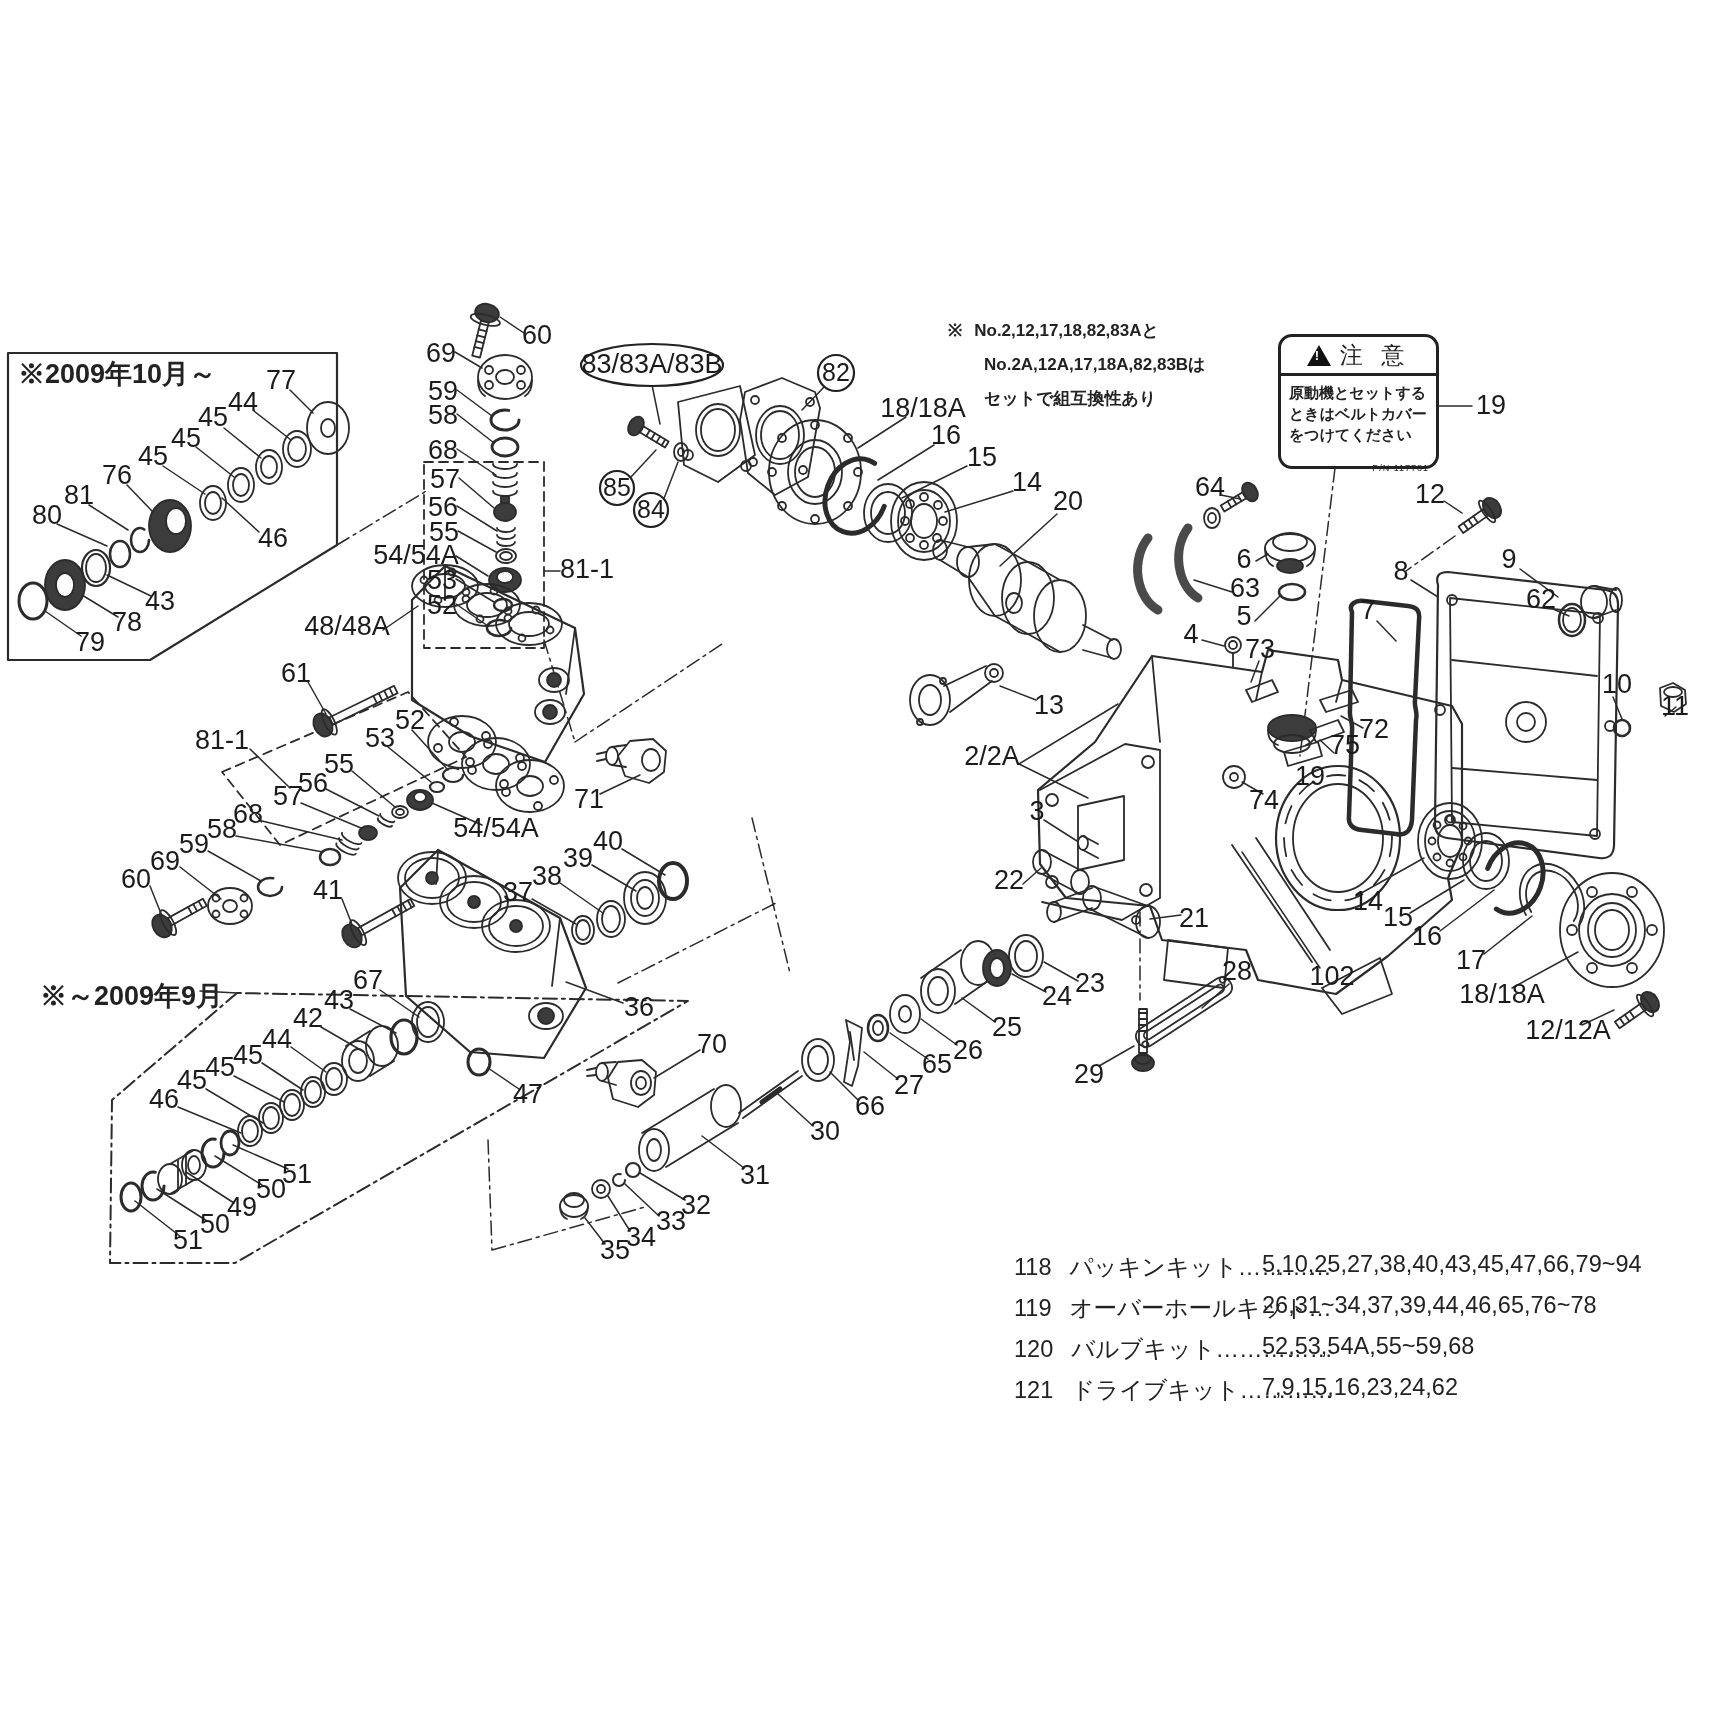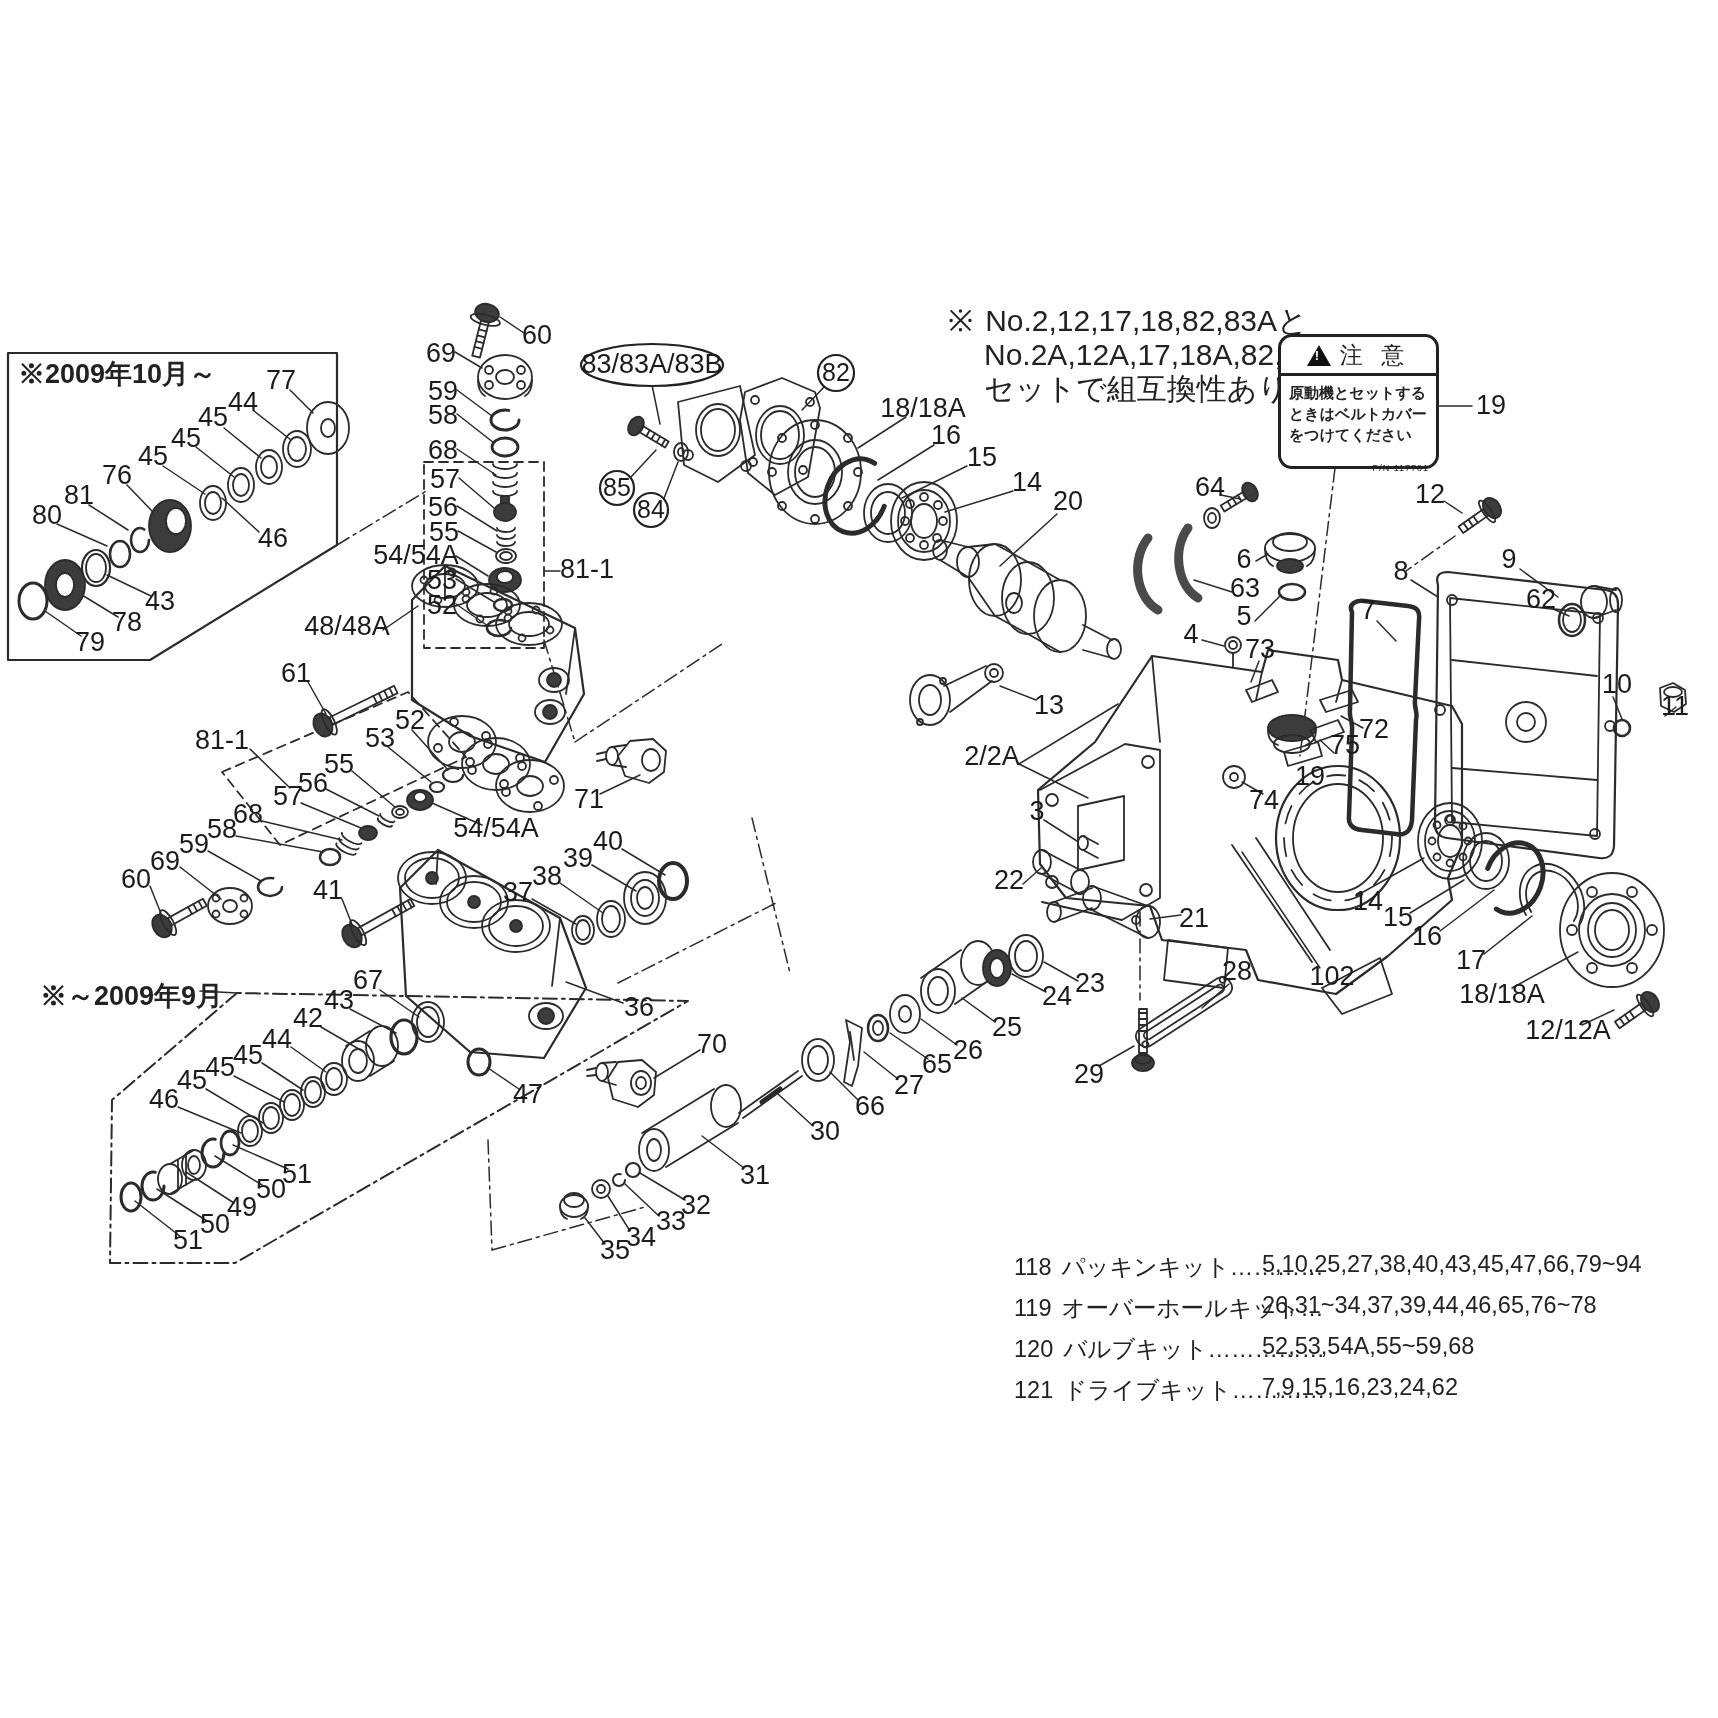--- a/index.html
+++ b/index.html
@@ -9,42 +9,42 @@
   svg{position:absolute;left:0;top:0}
   .plabel{font-family:"Liberation Sans",sans-serif;font-size:27px;fill:#1b1b1b;
           text-anchor:middle;dominant-baseline:middle}
   .pclabel{font-family:"Liberation Sans",sans-serif;font-size:25px;fill:#1b1b1b;
            text-anchor:middle;dominant-baseline:middle}
   .pcircle{fill:#fff;stroke:#222;stroke-width:2.2}
   .pellipse{fill:#fff;stroke:#222;stroke-width:2.2}
   .caption{position:absolute;font-size:27px;font-weight:bold;white-space:nowrap}
   .caption-new{left:18px;top:356px}
   .caption-old{left:40px;top:978px}
-  .notes{position:absolute;left:948px;top:304px;font-size:30px;line-height:34px;
-         font-weight:normal;white-space:nowrap}
+  .notes{position:absolute;left:948px;top:314px;font-size:17px;line-height:34px;
+         font-weight:bold;white-space:nowrap}
   .note-marker{margin-right:12px}
   .note-line.indent{margin-left:36px}
   .warning-box{position:absolute;left:1278px;top:334px;width:161px;height:135px;
                border:3px solid #222;border-radius:14px;box-sizing:border-box;background:#fff}
   .warning-header{display:flex;align-items:center;justify-content:center;
                   padding:3px 0 2px;border-bottom:3px solid #222}
   .warning-title{font-size:23px;font-weight:normal;letter-spacing:6px}
   .tri{display:inline-block;width:0;height:0;border-left:12px solid transparent;
        border-right:12px solid transparent;border-bottom:21px solid #111;
        position:relative;margin-right:9px}
   .tri i{position:absolute;left:-4px;top:3px;color:#fff;font-style:normal;
          font-weight:bold;font-size:13px}
   .warning-body{padding:6px 5px 16px 8px;font-size:15px;line-height:21px;font-weight:bold;
                 white-space:nowrap}
   .warning-pn{font-size:9px;font-weight:normal;text-align:right;margin-top:13px;
               padding-right:2px;letter-spacing:1px}
   .kits{position:absolute;left:1014px;top:1251px;font-size:23.5px}
   .kit-row{position:relative;height:41px;white-space:nowrap}
   .kit-head{position:absolute;left:0}
-  .kit-no{margin-right:10px}
+  .kit-no{margin-right:18px}
   .kit-parts{position:absolute;left:248px}
 </style>
 </head>
 <body>
 
 <div class="stage">
 
 <svg width="1718" height="1718" viewBox="0 0 1718 1718">
   <g stroke="#2b2b2b" fill="none" stroke-width="1.8" stroke-linecap="round" stroke-linejoin="round">
 

